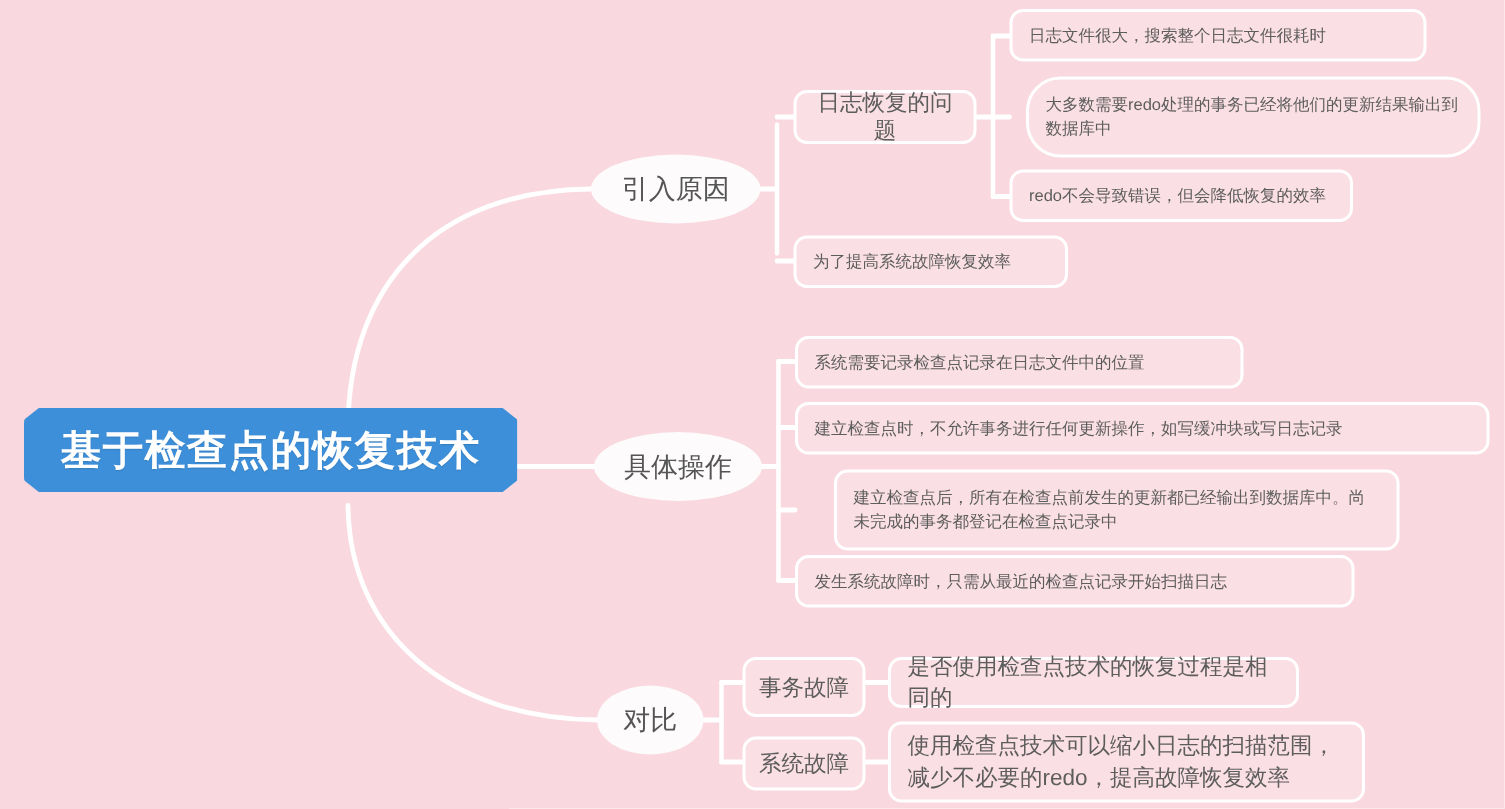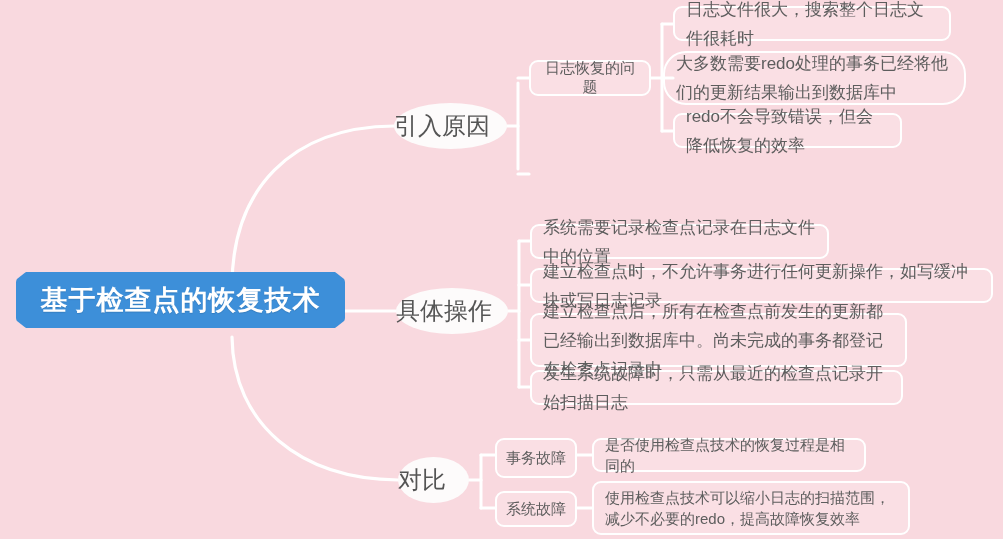--- a/index.html
+++ b/index.html
@@ -44,32 +44,32 @@
     text-align: center;
     border-radius: 10px;
     -webkit-clip-path: polygon(0% 14%, 3% 0%, 97% 0%, 100% 14%, 100% 86%, 97% 100%, 3% 100%, 0% 86%);
     clip-path: polygon(0% 14%, 3% 0%, 97% 0%, 100% 14%, 100% 86%, 97% 100%, 3% 100%, 0% 86%);
     text-shadow: 0 1px 1px rgba(0,0,0,0.12);
   }
   
   .l2-node {
     background: #fdfbfb;
     border-radius: 50% / 50%;
-    font-size: 24px;
+    font-size: 18px;
     justify-content: center;
-    text-align: left;
+    text-align: center;
     color: #555555;
   }
   
   .l3-node {
     background: rgba(255,255,255,0.16);
     border: 2px solid #ffffff;
     border-radius: 9px;
-    font-size: 17px;
-    line-height: 29px;
+    font-size: 11px;
+    line-height: 16px;
     padding: 5px 11px;
     color: #5d5d5d;
   }
   
   .l3-mid {
     background: rgba(255,255,255,0.16);
     border: 2px solid #ffffff;
     border-radius: 9px;
     font-size: 15px;
     justify-content: center;
@@ -144,42 +144,45 @@
   </div>
 
   <div class="node l3-mid" style="left:529px; top:60px; width:122px; height:36px;">
     <span class="node-text">日志恢复的问题</span>
   </div>
 
   <div class="node l3-node" style="left:673px; top:6px; width:278px; height:35px;">
     <span class="node-text">日志文件很大，搜索整个日志文件很耗时</span>
   </div>
 
-  <div class="node l3-node" style="left:663px; top:51px; width:303px; height:54px;border-radius:23px;">
+  <div class="node l3-node" style="left:684px; top:51px; width:303px; height:54px;border-radius:23px;">
     <span class="node-text">大多数需要redo处理的事务已经将他们的更新结果输出到数据库中</span>
   </div>
 
   <div class="node l3-node" style="left:673px; top:113px; width:229px; height:35px;">
     <span class="node-text">redo不会导致错误，但会降低恢复的效率</span>
   </div>
 
+  <div class="node l3-node" style="left:529px; top:157px; width:183px; height:35px;">
+    <span class="node-text">为了提高系统故障恢复效率</span>
+  </div>
 
   <div class="node l2-node" style="left:396px; top:288px; width:112px; height:46px;">
     <span class="node-text">具体操作</span>
   </div>
 
   <div class="node l3-node" style="left:530px; top:224px; width:299px; height:35px;">
     <span class="node-text">系统需要记录检查点记录在日志文件中的位置</span>
   </div>
 
   <div class="node l3-node" style="left:530px; top:268px; width:463px; height:35px;">
     <span class="node-text">建立检查点时，不允许事务进行任何更新操作，如写缓冲块或写日志记录</span>
   </div>
 
-  <div class="node l3-node" style="left:530px; top:313px; width:377px; height:54px;">
+  <div class="node l3-node" style="left:556px; top:313px; width:377px; height:54px;">
     <span class="node-text">建立检查点后，所有在检查点前发生的更新都已经输出到数据库中。尚未完成的事务都登记在检查点记录中</span>
   </div>
 
   <div class="node l3-node" style="left:530px; top:370px; width:373px; height:35px;">
     <span class="node-text">发生系统故障时，只需从最近的检查点记录开始扫描日志</span>
   </div>
 
   <div class="node l2-node" style="left:398px; top:457px; width:71px; height:46px;">
     <span class="node-text">对比</span>
   </div>

